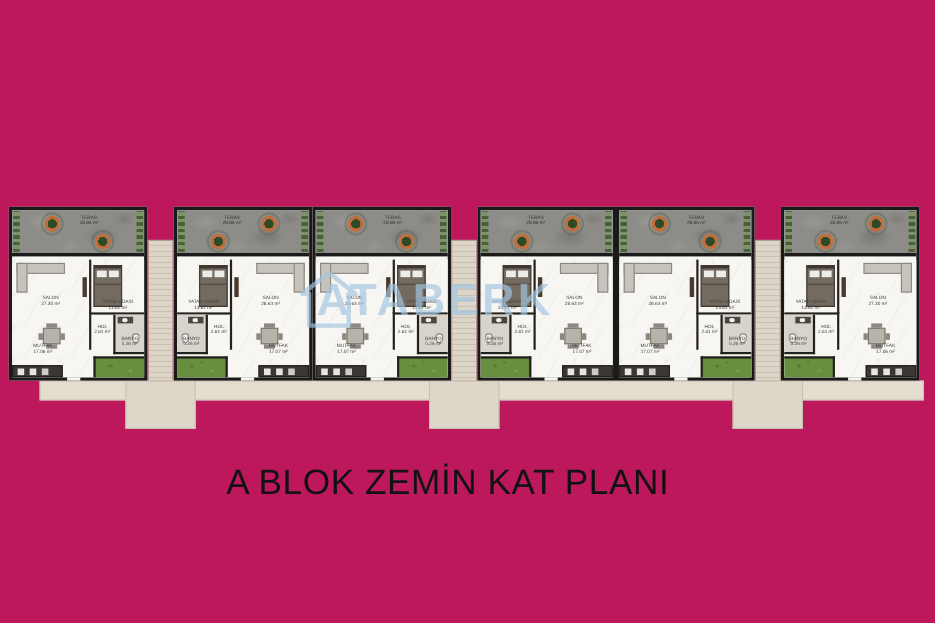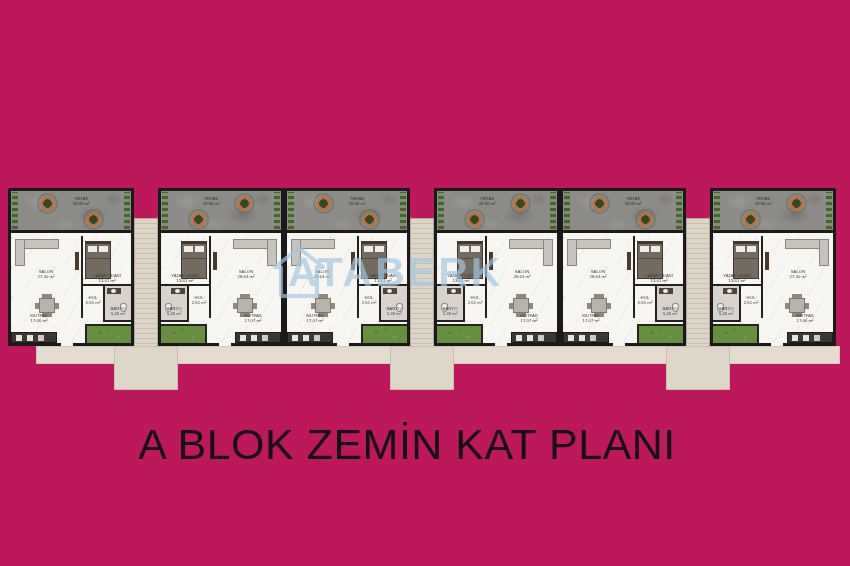--- a/index.html
+++ b/index.html
@@ -116,21 +116,21 @@
 
   
   .watermark { position:absolute; left:272px; top:244px; display:flex; align-items:center;
                color:#a3c6e0; opacity:.68; z-index:30; pointer-events:none; }
   .watermark svg { flex:0 0 auto; }
   .watermark span { font-size:41px; font-weight:bold; letter-spacing:3px; margin-left:-38px;
                     font-family:"Liberation Sans", sans-serif; }
 
   
   .page-title { position:absolute; left:12px; top:420px; width:790px; text-align:center;
-                font-size:43px; color:#121212; letter-spacing:.5px;
+                font-size:32px; color:#121212; letter-spacing:.5px;
                 font-family:"Liberation Sans", sans-serif; }
 </style>
 </head>
 <body>
 
 <div id="canvas">
 
   <div class="walkway"></div>
   <div class="stair sa"></div>
   <div class="stair sb"></div>

